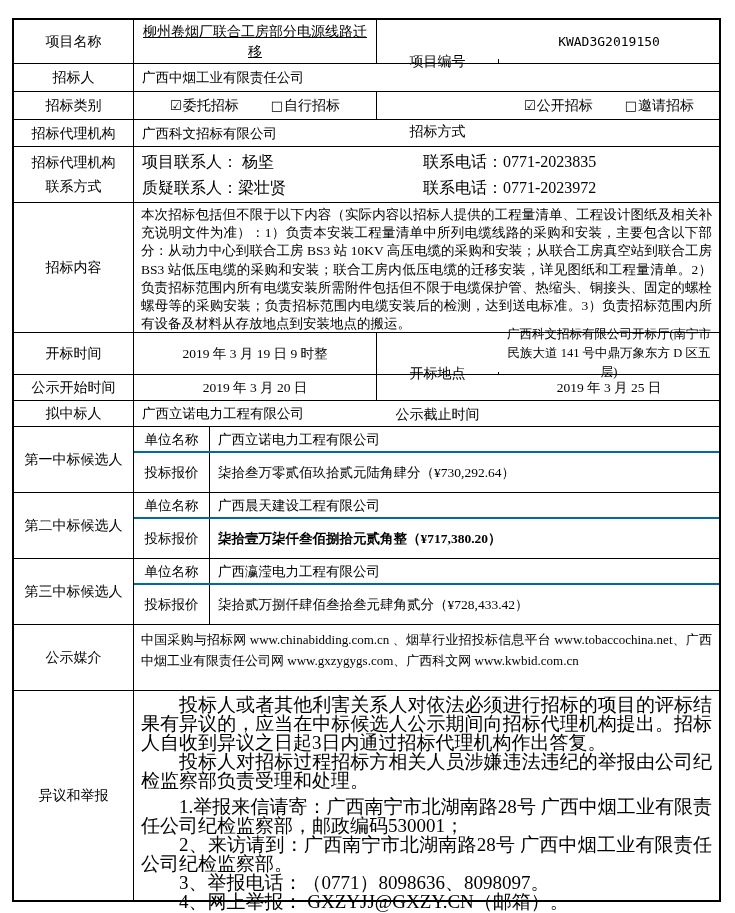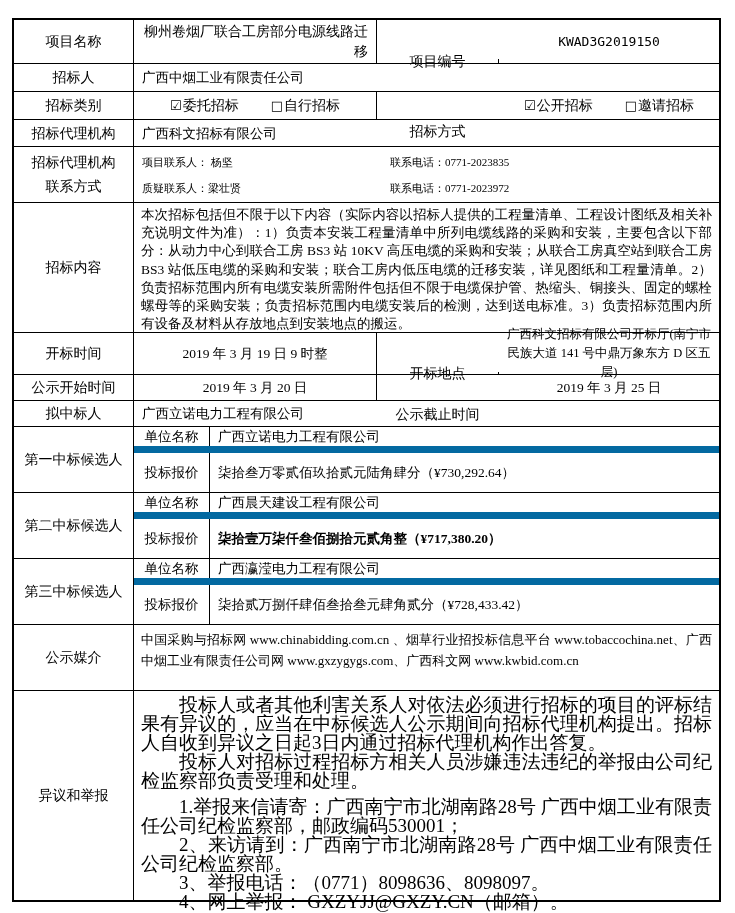--- a/index.html
+++ b/index.html
@@ -15,36 +15,36 @@
   .w-c{flex:0 0 220px;}
   .w-rest{flex:0 0 585px;}
   .w-sub{flex:0 0 76px;justify-content:center;text-align:center;font-size:13.5px;}
   .w-subrest{flex:0 0 509px;}
   .r1{height:44px}.r2{height:28px}.r3{height:28px}.r4{height:27px}.r5{height:56px}
   .r6{height:130px}.r7{height:42px}.r8{height:26px}.r9{height:26px}
   .rc{height:66px}.r13{height:66px}.r14{height:209px}
   .center{justify-content:center;text-align:center;}
   .padl{padding-left:8px;}
   .mono{font-family:"DejaVu Sans Mono","Liberation Mono",monospace;font-size:13px;}
-  .title-cell{justify-content:center;text-align:right;padding:8px 8px;font-size:14px;line-height:20px;}
+  .title-cell{justify-content:center;text-align:center;padding:8px 8px;font-size:14px;line-height:20px;text-decoration:underline;}
   .place-cell{justify-content:center;text-align:center;padding:0 3px;font-size:12.5px;line-height:19px;}
   .opts{display:flex;justify-content:center;gap:32px;width:100%;}
   .opt{display:flex;align-items:center;gap:1px;font-size:14px;}
   .cb-glyph{font-family:"DejaVu Sans","Liberation Sans",sans-serif;font-size:13px;}
   .contact-col{flex-direction:column;align-items:stretch;justify-content:center;}
-  .contact-line{display:flex;line-height:26px;padding-left:8px;font-size:11px;}
+  .contact-line{display:flex;line-height:26px;padding-left:8px;font-size:16px;gap:33px;}
   .contact-left{flex:0 0 248px;}
   .longtext{display:block;padding:3px 7px 0 7px;text-align:justify;font-size:13.5px;line-height:18.2px;}
   .media-text{display:block;padding:4px 7px 0 7px;text-align:justify;font-size:13px;line-height:21px;}
   .complaints{display:block;padding:4px 7px 0 7px;font-size:19px;line-height:19px;}
   .complaints p{margin:0;text-indent:2em;text-align:justify;}
   .complaints p.gap{margin-top:7px;}
   .sub-col{flex-direction:column;align-items:stretch;padding:0;flex:0 0 585px;box-sizing:border-box;}
   .subrow{display:flex;box-sizing:border-box;}
-  .subrow.first{height:26px;border-bottom:7px solid #0369a1;}
+  .subrow.first{height:26px;border-bottom:2px solid #0369a1;}
   .subrow.second{height:39px;justify-content:flex-end;}
   .label2line{display:flex;flex-direction:column;line-height:24px;}
 </style>
 </head>
 <body>
 
 <div class="tbl">
 
   <div class="row r1">
     <div class="c w-label">项目名称</div>

